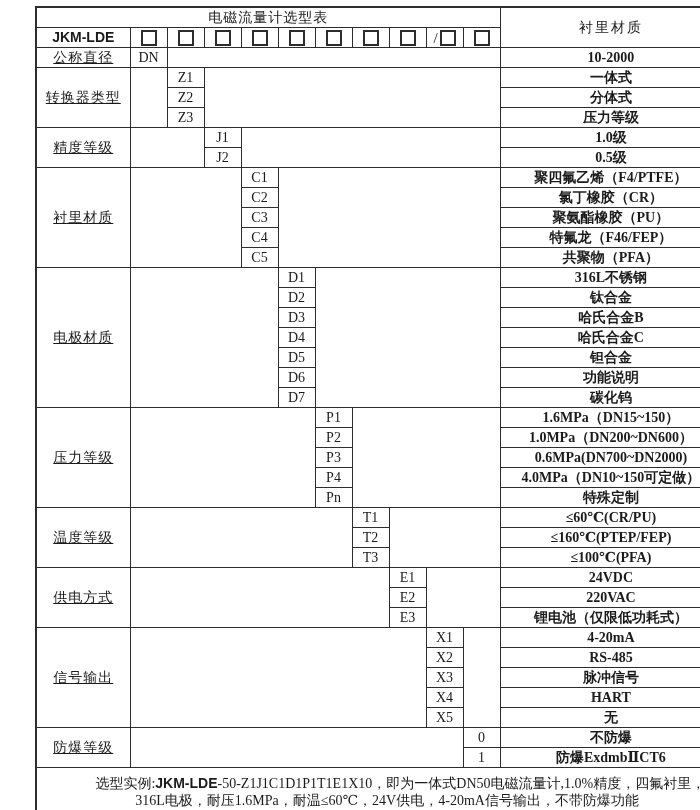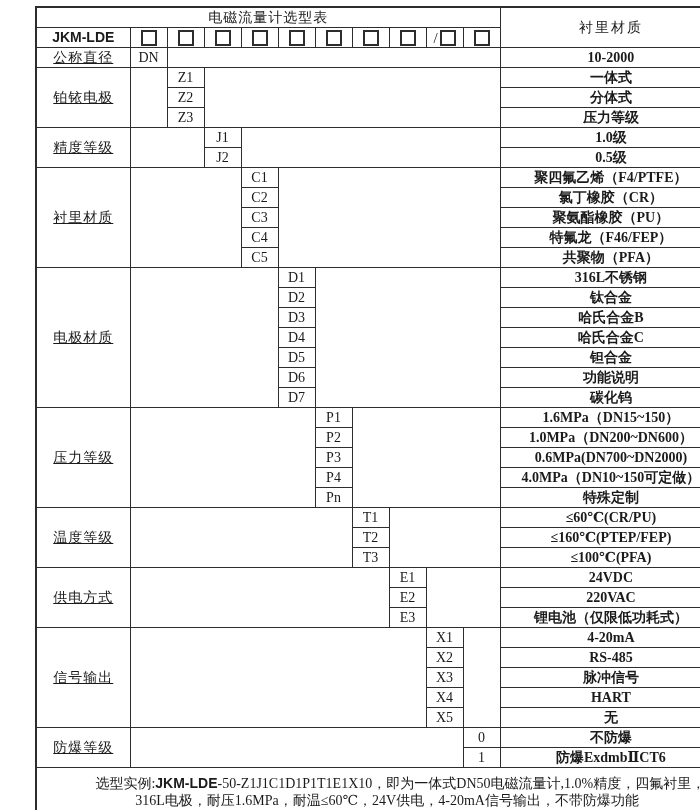--- a/index.html
+++ b/index.html
@@ -87,21 +87,21 @@
   </tr>
 
   <tr>
     <td class="lbl">公称直径</td>
     <td class="code">DN</td>
     <td colspan="9"></td>
     <td class="desc">10-2000</td>
   </tr>
 
   <tr>
-    <td class="lbl" rowspan="3">铂铱电极</td>
+    <td class="lbl" rowspan="3">转换器类型</td>
     <td rowspan="3"></td>
     <td class="code">Z1</td>
     <td colspan="8" rowspan="3"></td>
     <td class="desc">一体式</td>
   </tr>
   <tr>
     <td class="code">Z2</td>
     <td class="desc">分体式</td>
   </tr>
   <tr>

